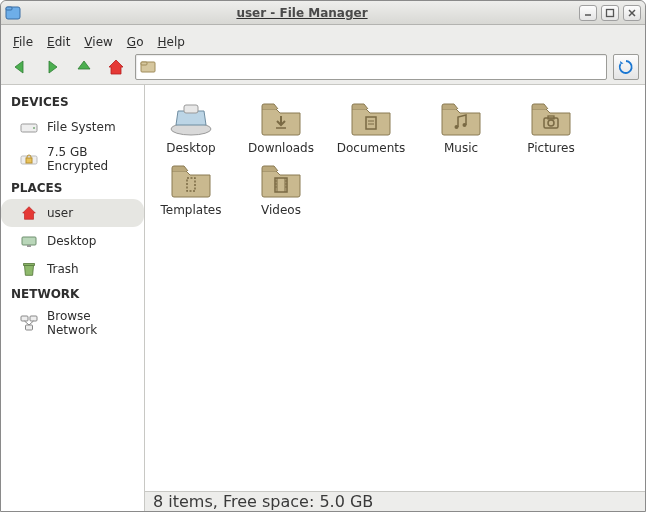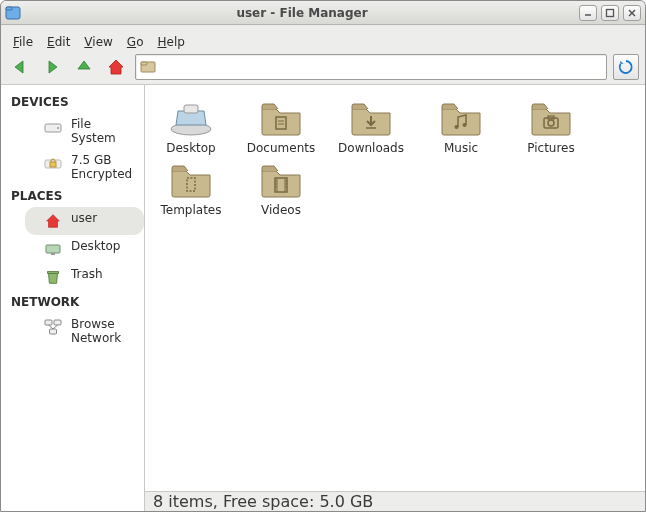--- a/index.html
+++ b/index.html
@@ -1,35 +1,35 @@
 <!DOCTYPE html>
 <html><head>
 <meta charset="utf-8">
 <style>
 * { box-sizing: border-box; margin: 0; padding: 0; }
 body { font-family: "DejaVu Sans", Arial, sans-serif; font-size: 12px; color: #2e2e2e; background: #fff; width: 646px; height: 512px; overflow: hidden; }
 .window { width: 646px; height: 512px; border: 1px solid #8a8a8a; background: #ededeb; display: flex; flex-direction: column; border-radius: 6px 6px 0 0; }
-.titlebar { height: 24px; background: linear-gradient(#eeeeec, #d8d8d4); border-bottom: 1px solid #b3b3b0; display: flex; align-items: center; padding: 0 4px; border-radius: 6px 6px 0 0; }
+.titlebar { height: 24px; background: linear-gradient(#eeeeec, #d8d8d4); border-bottom: 1px solid #b3b3b0; display: flex; align-items: center; padding: 0 4px; border-radius: 6px 6px 0 0; text-decoration: underline; }
 .title-icon { width: 16px; height: 16px; margin-right: 4px; }
 .title-text { flex: 1; text-align: center; font-weight: bold; color: #4a4a4a; font-size: 12px; }
 .win-btns { display: flex; gap: 4px; }
 .win-btn { width: 18px; height: 16px; border: 1px solid #a0a0a0; background: linear-gradient(#fdfdfd,#e4e4e4); border-radius: 3px; display: flex; align-items: center; justify-content: center; cursor: pointer; }
 .menubar { height: 24px; display: flex; align-items: center; padding: 0 6px; gap: 2px; background: #ededeb; }
 .menu-item { padding: 2px 6px; cursor: pointer; margin-top: 10px; }
 .menu-item u { text-decoration: underline; }
 .toolbar { height: 36px; display: flex; align-items: center; padding: 0 6px; gap: 6px; background: #ededeb; border-bottom: 1px solid #c8c8c4; }
 .nav-btn { width: 26px; height: 26px; display: flex; align-items: center; justify-content: center; cursor: pointer; border-radius: 2px; }
 .pathbox { flex: 1; height: 26px; background: #fff; border: 1px solid #9c9c98; display: flex; align-items: center; padding: 0 4px; border-radius: 2px; box-shadow: inset 1px 1px 1px rgba(0,0,0,0.08); }
 .path-icon { width: 16px; height: 16px; margin-right: 4px; }
 .path-input { flex: 1; border: none; outline: none; font-size: 12px; background: transparent; }
 .refresh-btn { width: 26px; height: 26px; border: 1px solid #9c9c98; background: linear-gradient(#fdfdfd,#e4e4e4); display: flex; align-items: center; justify-content: center; cursor: pointer; border-radius: 2px; }
 .body { flex: 1; display: flex; overflow: hidden; }
 .sidebar { width: 144px; background: #fff; border-right: 1px solid #c8c8c4; padding: 6px 0; overflow-y: auto; }
 .side-header { font-weight: bold; font-size: 12px; padding: 4px 10px; color: #2e2e2e; }
-.side-item { display: flex; gap: 8px; padding: 4px 10px 4px 18px; cursor: pointer; margin-left: 24px; }
+.side-item { display: flex; align-items: center; gap: 8px; padding: 4px 10px 4px 18px; cursor: pointer; }
 .side-item.selected { background: #e6e6e2; border-radius: 11px; }
 .side-item .ico { width: 20px; height: 20px; display: flex; align-items: center; justify-content: center; }
 .content { flex: 1; display: flex; flex-direction: column; background: #fff; }
 .icons-area { flex: 1; padding: 12px 10px; display: flex; flex-wrap: wrap; align-content: flex-start; gap: 4px 18px; overflow-y: auto; }
 .file-item { width: 72px; display: flex; flex-direction: column; align-items: center; cursor: pointer; }
 .file-icon { width: 50px; height: 42px; display: flex; align-items: center; justify-content: center; }
 .file-label { font-size: 12px; margin-top: 2px; text-align: center; }
 .statusbar { height: 20px; border-top: 1px solid #c8c8c4; display: flex; align-items: center; padding: 0 8px; font-size: 16px; color: #3a3a3a; background: #ededeb; }
 svg { display: block; }
 </style>
@@ -188,38 +188,38 @@
               </svg>
           </span>
           <span class="file-label">Desktop</span>
         </div>
 
         <div class="file-item">
           <span class="file-icon">
             <svg width="50" height="42" viewBox="0 0 50 42">
                 <path d="M6 12 h14 l4 4 h20 v20 a2 2 0 0 1 -2 2 h-34 a2 2 0 0 1 -2 -2 z" fill="#c9b98f" stroke="#8a7a52"></path>
                 <path d="M6 12 v-3 a2 2 0 0 1 2 -2 h10 l4 5" fill="#bba97d" stroke="#8a7a52"></path>
+                <path d="M25 19 v8 M21 24 l4 4 l4 -4" fill="none" stroke="#7a6a44" stroke-width="2"></path>
+                <line x1="20" y1="31" x2="30" y2="31" stroke="#7a6a44" stroke-width="1.5"></line>
+              </svg>
+          </span>
+          <span class="file-label">Downloads</span>
+        </div>
+
+        <div class="file-item">
+          <span class="file-icon">
+            <svg width="50" height="42" viewBox="0 0 50 42">
+                <path d="M6 12 h14 l4 4 h20 v20 a2 2 0 0 1 -2 2 h-34 a2 2 0 0 1 -2 -2 z" fill="#c9b98f" stroke="#8a7a52"></path>
+                <path d="M6 12 v-3 a2 2 0 0 1 2 -2 h10 l4 5" fill="#bba97d" stroke="#8a7a52"></path>
                 <rect x="20" y="20" width="10" height="12" fill="none" stroke="#7a6a44" stroke-width="1.5"></rect>
                 <line x1="22" y1="24" x2="28" y2="24" stroke="#7a6a44"></line>
                 <line x1="22" y1="27" x2="28" y2="27" stroke="#7a6a44"></line>
               </svg>
           </span>
           <span class="file-label">Documents</span>
-        </div>
-
-        <div class="file-item">
-          <span class="file-icon">
-            <svg width="50" height="42" viewBox="0 0 50 42">
-                <path d="M6 12 h14 l4 4 h20 v20 a2 2 0 0 1 -2 2 h-34 a2 2 0 0 1 -2 -2 z" fill="#c9b98f" stroke="#8a7a52"></path>
-                <path d="M6 12 v-3 a2 2 0 0 1 2 -2 h10 l4 5" fill="#bba97d" stroke="#8a7a52"></path>
-                <path d="M25 19 v8 M21 24 l4 4 l4 -4" fill="none" stroke="#7a6a44" stroke-width="2"></path>
-                <line x1="20" y1="31" x2="30" y2="31" stroke="#7a6a44" stroke-width="1.5"></line>
-              </svg>
-          </span>
-          <span class="file-label">Downloads</span>
         </div>
 
         <div class="file-item">
           <span class="file-icon">
             <svg width="50" height="42" viewBox="0 0 50 42">
                 <path d="M6 12 h14 l4 4 h20 v20 a2 2 0 0 1 -2 2 h-34 a2 2 0 0 1 -2 -2 z" fill="#c9b98f" stroke="#8a7a52"></path>
                 <path d="M6 12 v-3 a2 2 0 0 1 2 -2 h10 l4 5" fill="#bba97d" stroke="#8a7a52"></path>
                 <path d="M22 30 v-10 l8 -2 v10" fill="none" stroke="#7a6a44" stroke-width="1.5"></path>
                 <circle cx="20.5" cy="30" r="2" fill="#7a6a44"></circle>
                 <circle cx="28.5" cy="28" r="2" fill="#7a6a44"></circle>

